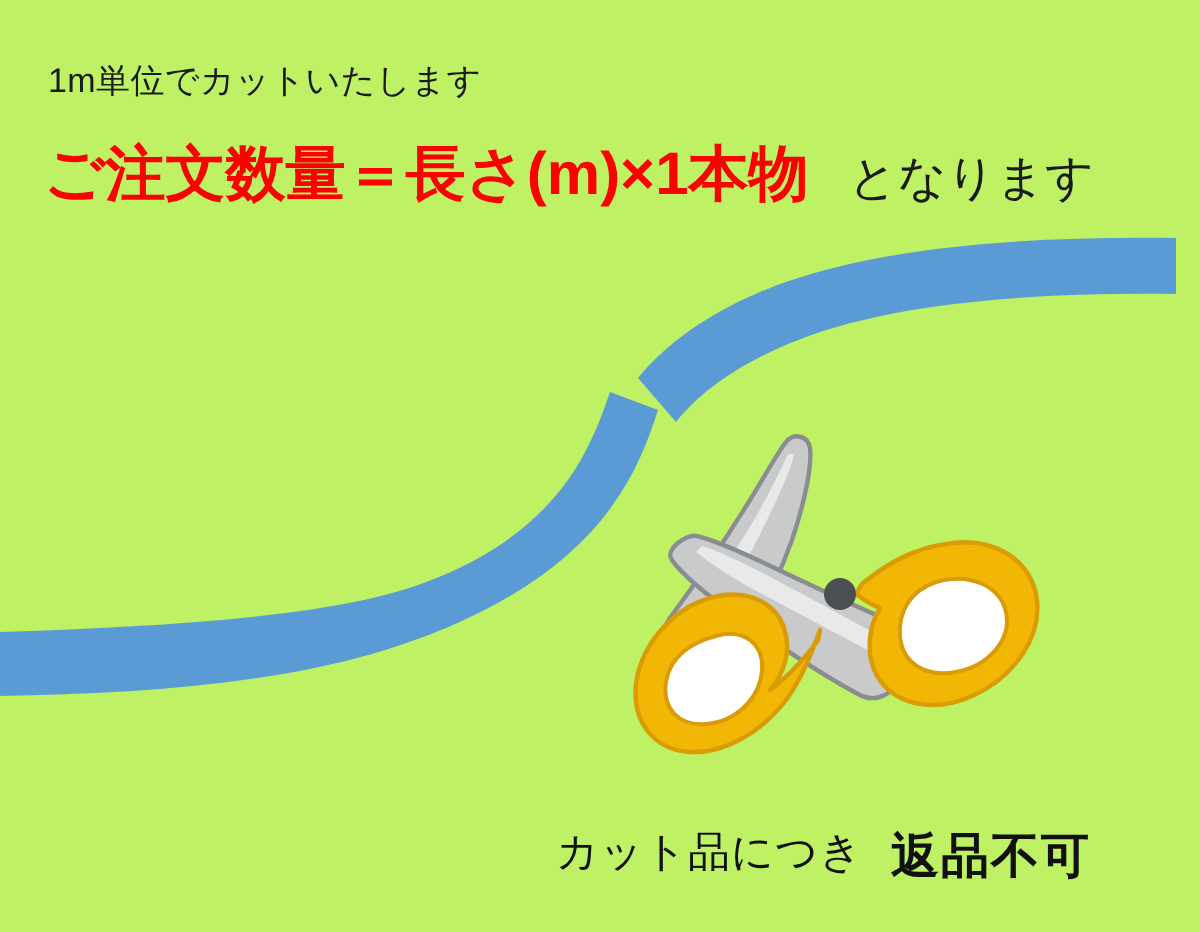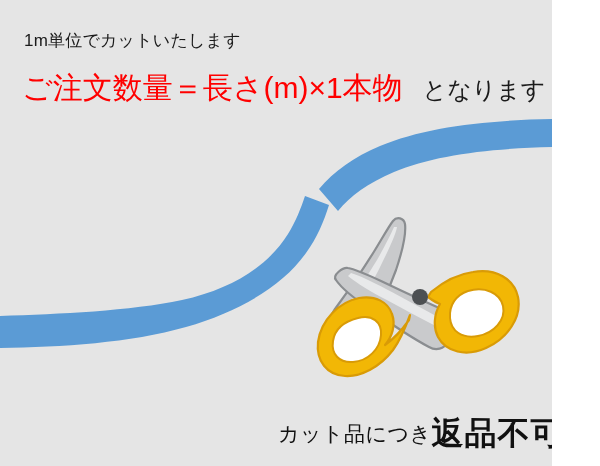--- a/index.html
+++ b/index.html
@@ -6,23 +6,23 @@
   html, body {
     margin: 0;
     padding: 0;
     background: #ffffff;
   }
   body {
     font-family: "Liberation Sans", "DejaVu Sans", sans-serif;
   }
   #stage {
     position: relative;
-    width: 552px;
+    width: 600px;
     height: 466px;
-    background: #e5e5e5;
+    background: #bef264;
     overflow: hidden;
   }
 
   
   .txt-line1 {
     position: absolute;
     left: 24px;
     top: 30px;
     font-size: 17px;
     line-height: 22px;
@@ -36,21 +36,21 @@
     position: absolute;
     left: 22px;
     top: 70px;
     font-size: 28px;
     line-height: 36px;
     white-space: nowrap;
     letter-spacing: 0px;
   }
   .txt-line2 .hl {
     color: #ff0000;
-    font-weight: 400;
+    font-weight: 700;
     font-size: 30px;
   }
   .txt-line2 .tail {
     color: #1a1a1a;
     font-weight: 400;
     font-size: 24px;
     margin-left: 20px;
   }
 
   .txt-bottom {
@@ -60,22 +60,23 @@
     white-space: nowrap;
     color: #111111;
   }
   .txt-bottom .small {
     font-size: 21px;
     font-weight: 400;
     letter-spacing: 0.5px;
     font-family: Liberation Mono, monospace;
   }
   .txt-bottom .big {
-    font-size: 32px;
+    font-size: 24px;
     font-weight: 700;
+    margin-left: 14px;
     letter-spacing: 1px;
     vertical-align: -3px;
   }
 
   
   #artwork {
     position: absolute;
     left: 0;
     top: 0;
     width: 600px;

